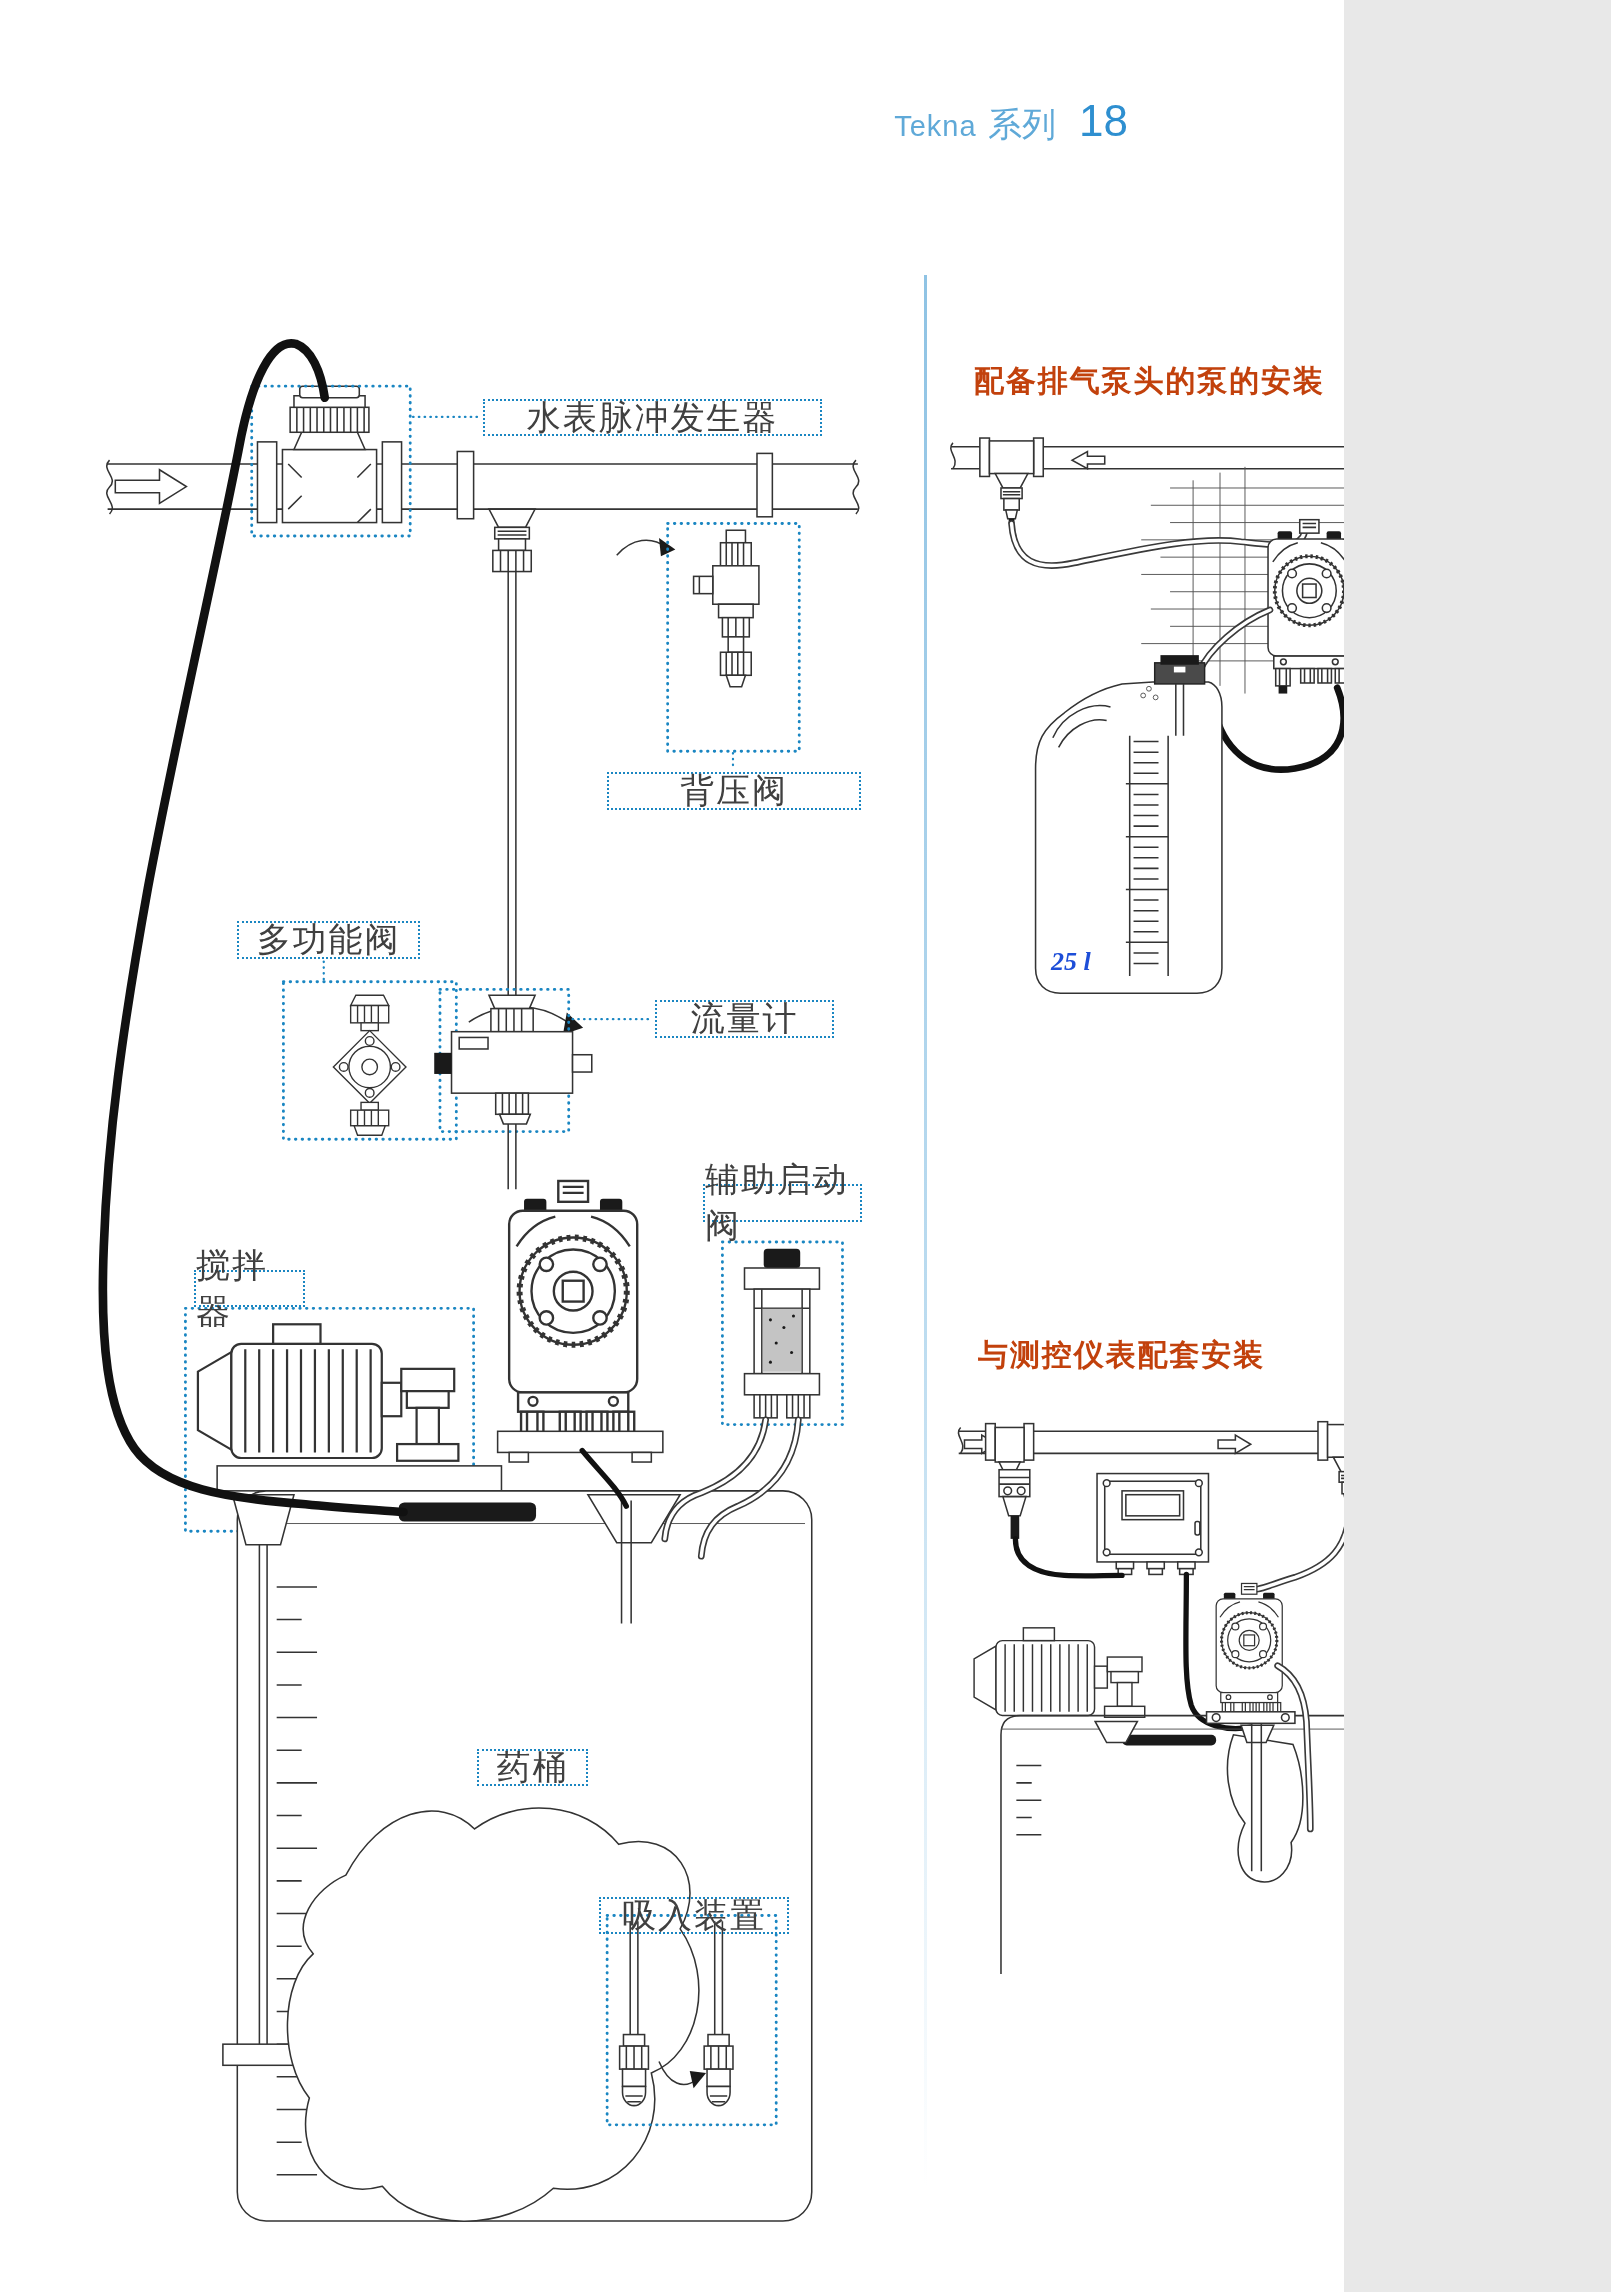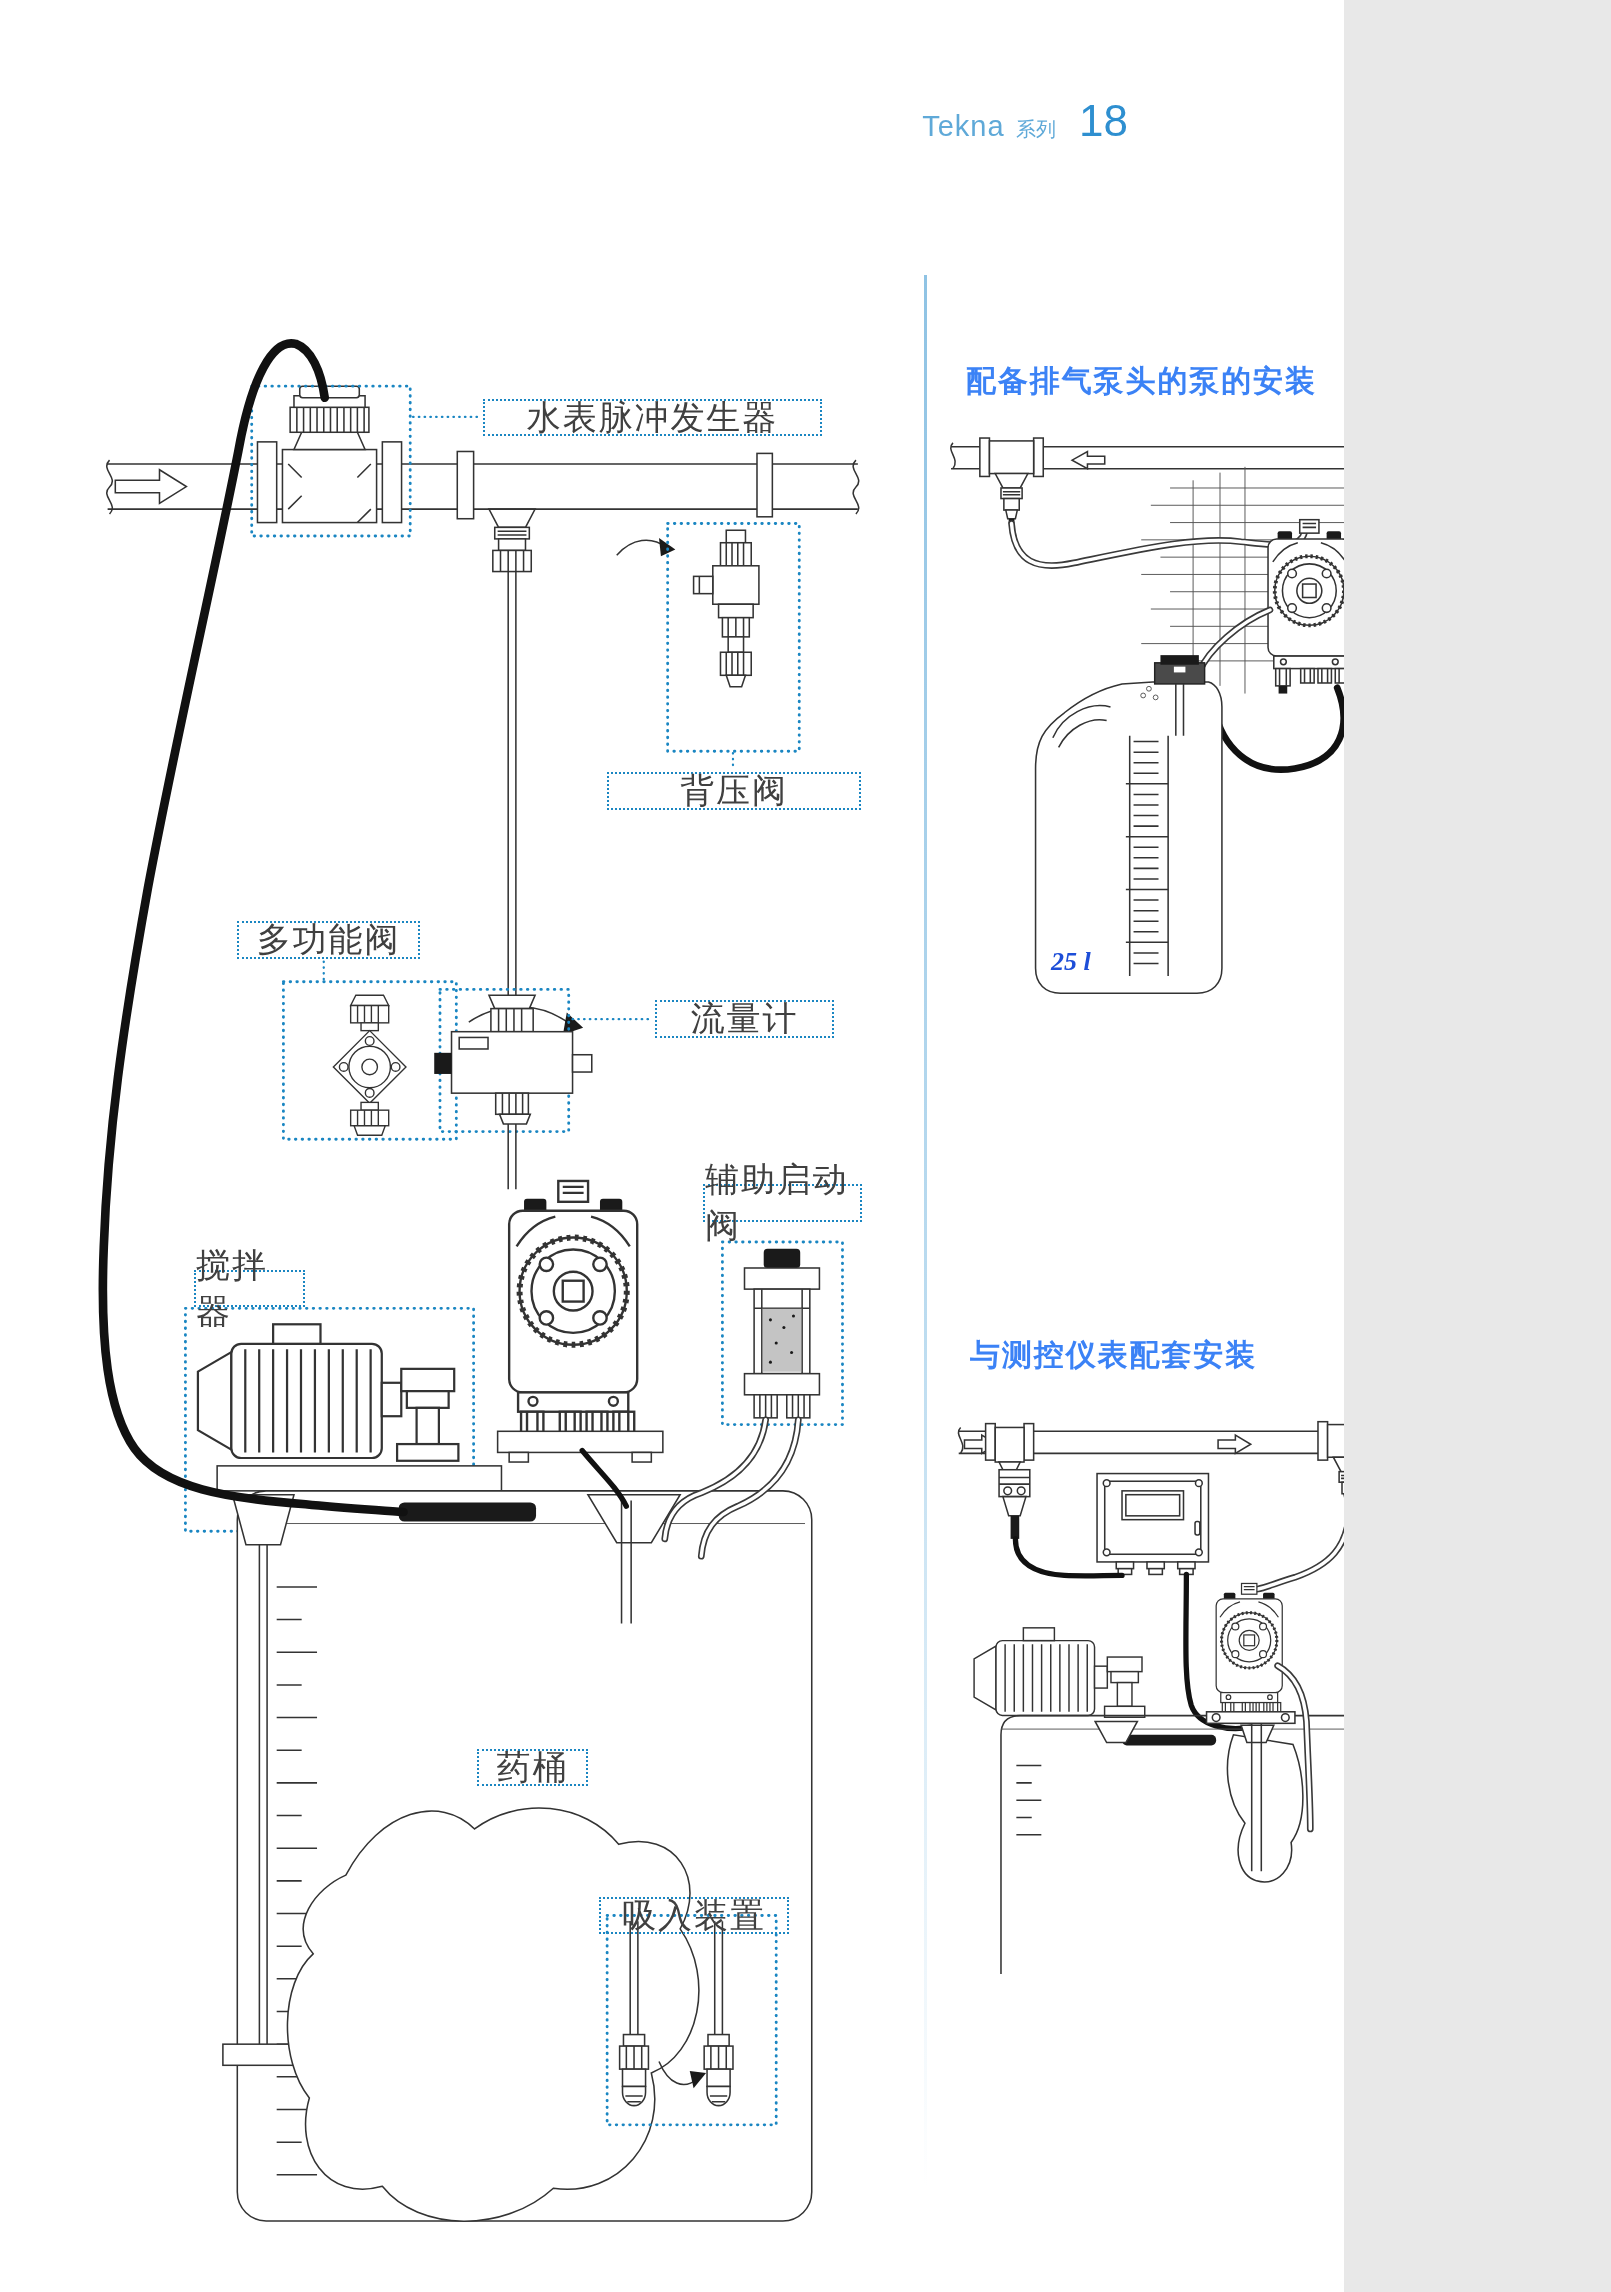--- a/index.html
+++ b/index.html
@@ -15,27 +15,27 @@
   .dot{fill:none;stroke:#1a86c2;stroke-width:3;stroke-dasharray:.5 6.5;stroke-linecap:round;}
   .dotl{fill:none;stroke:#1a86c2;stroke-width:2.4;stroke-dasharray:.5 5.5;stroke-linecap:round;}
   .cable{fill:none;stroke:#111;stroke-width:9;stroke-linecap:round;}
   .cable2{fill:none;stroke:#111;stroke-width:5.5;stroke-linecap:round;}
   .tubeo{fill:none;stroke:#3a3a3a;stroke-width:7;stroke-linecap:round;}
   .tubei{fill:none;stroke:#fff;stroke-width:3.6;stroke-linecap:round;}
 
   
   .hdr{position:absolute;top:96px;right:216px;display:flex;align-items:baseline;}
   .hdr .series{color:#5fa9d8;font-size:29px;letter-spacing:1px;}
-  .hdr .series-cn{color:#5fa9d8;font-size:20px;margin-left:11.5px;}
+  .hdr .series-cn{color:#5fa9d8;font-size:34px;margin-left:11.5px;}
   .hdr .pnum{color:#2e8fd0;font-size:44px;font-weight:300;margin-left:23px;}
 
   .title{position:absolute;top:196px;right:187px;font-size:56px;font-weight:bold;
          color:#1d4f9e;letter-spacing:2.9px;}
 
-  .sect-head{position:absolute;font-size:30px;font-weight:bold;color:#3b82f6;letter-spacing:1.9px;}
+  .sect-head{position:absolute;font-size:30px;font-weight:bold;color:#c2410c;letter-spacing:1.9px;margin-left:8px;}
   #sect1{left:966px;top:361px;}
   #sect2{left:970px;top:1335px;text-align:center;}
 
   
   .callout{position:absolute;box-sizing:border-box;border:2.9px dotted #1a86c2;color:#404040;
            font-size:34px;display:flex;align-items:center;justify-content:center;
            letter-spacing:1.9px;background:transparent;}
 
   
   .cap{position:absolute;left:1051px;top:947px;font-family:"Liberation Serif",serif;

